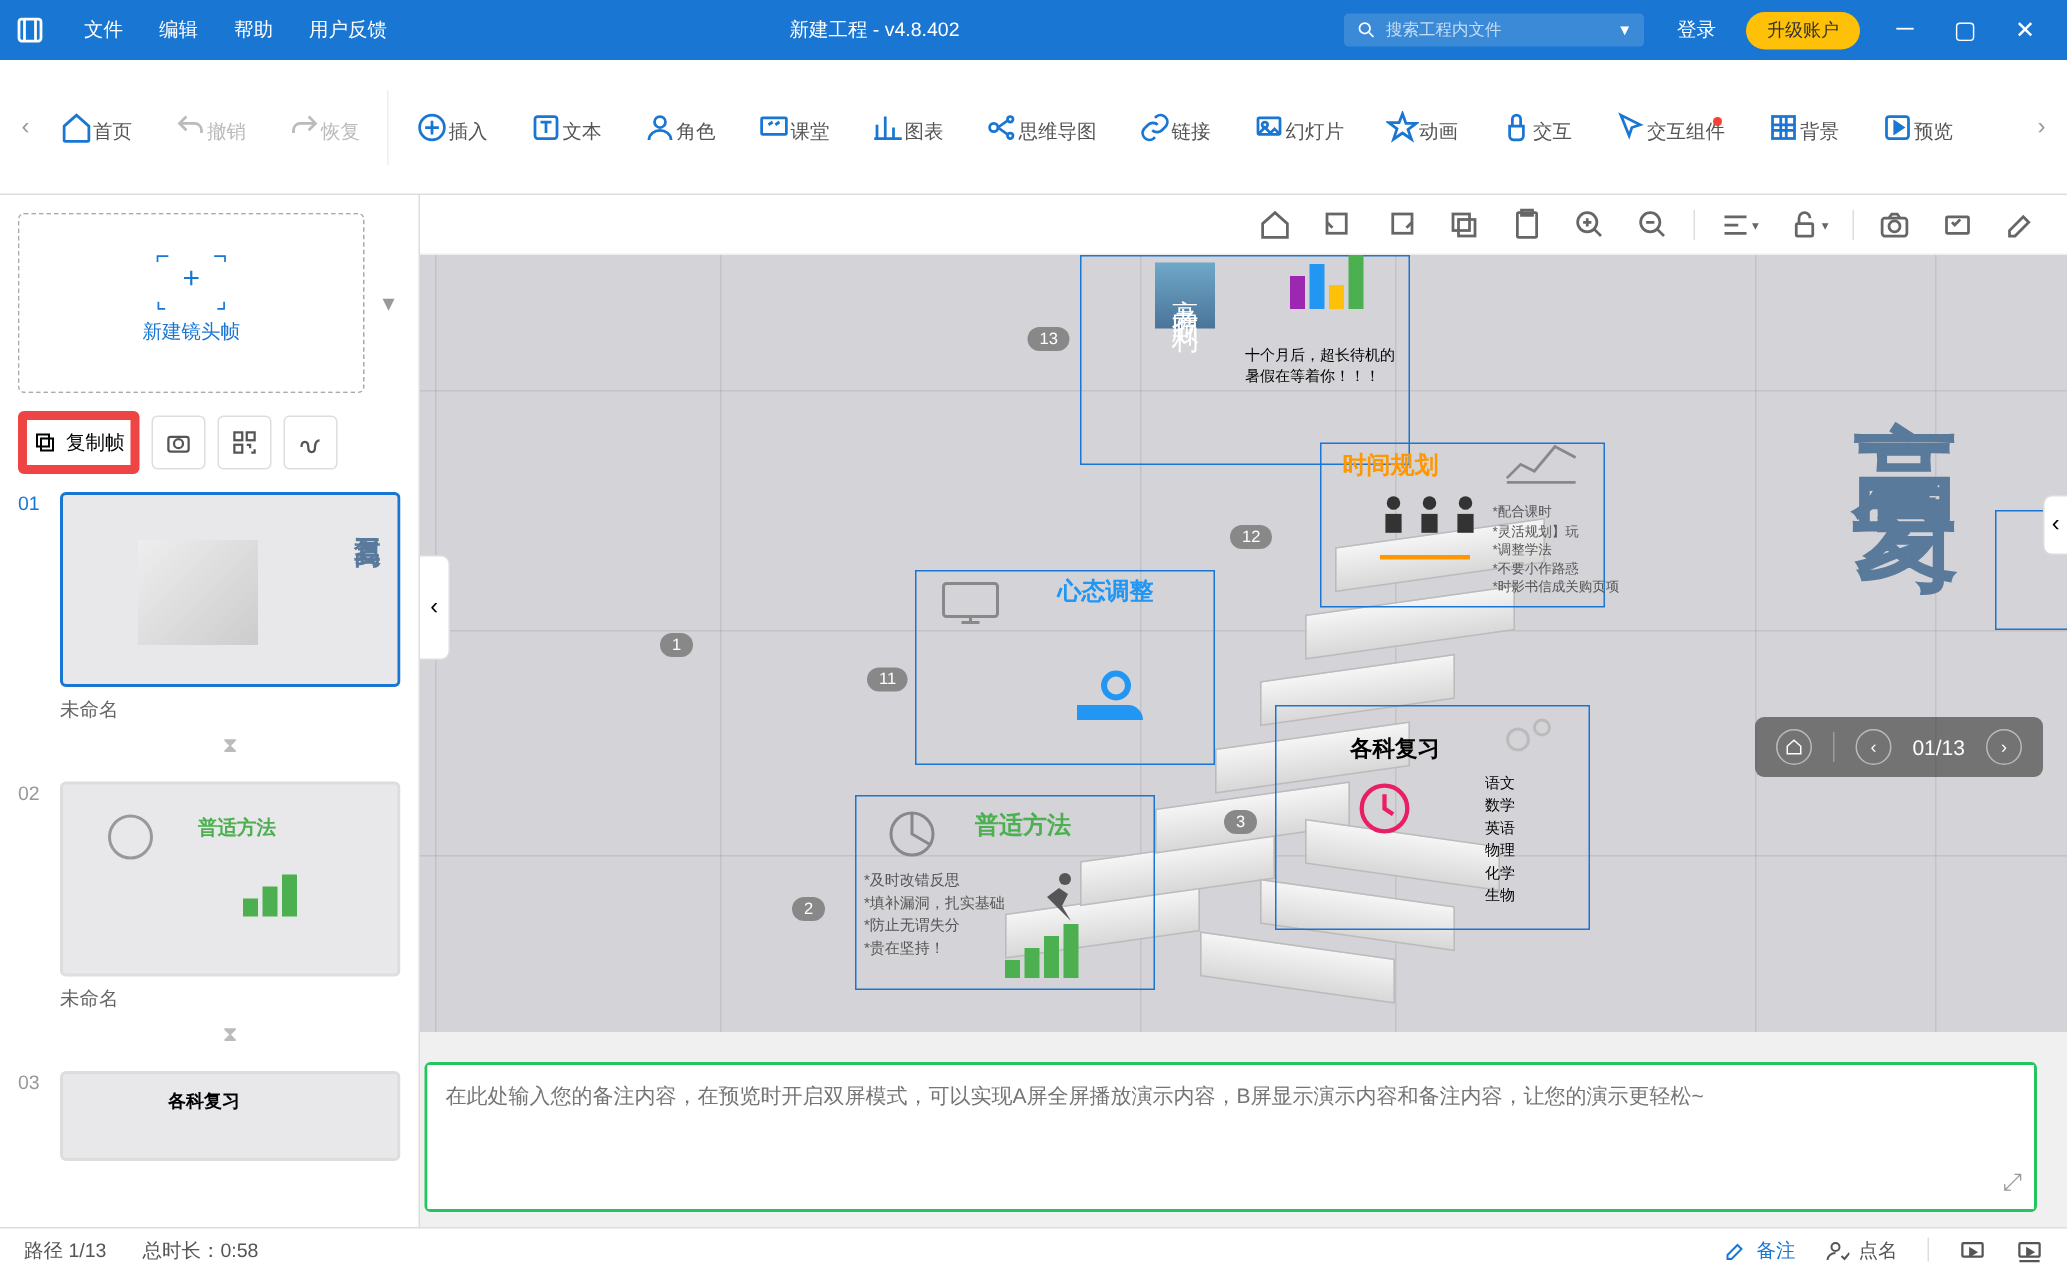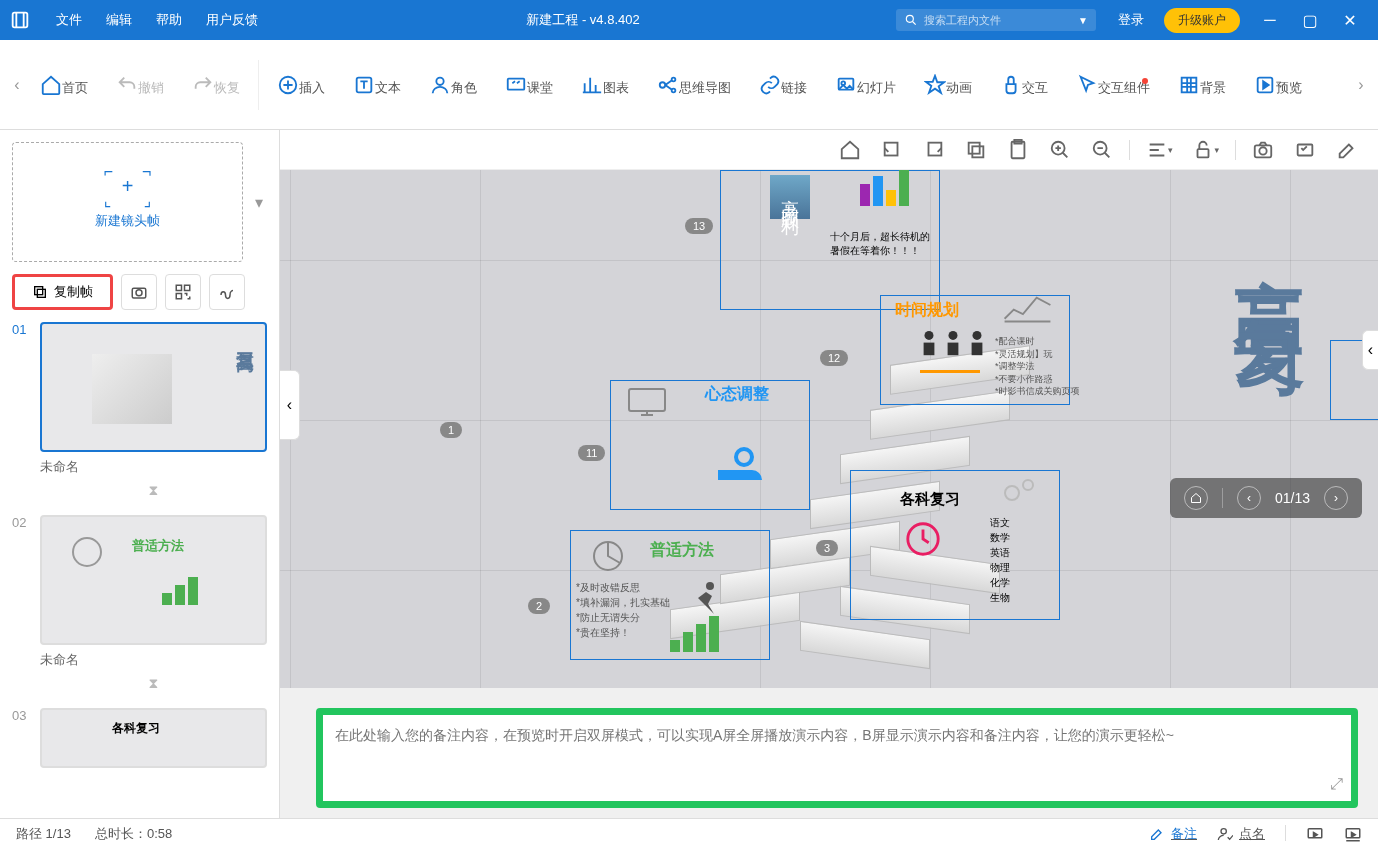--- a/index.html
+++ b/index.html
@@ -33,21 +33,21 @@
 .sec-toolbar { height: 40px; background: white; display: flex; justify-content: flex-end; align-items: center; padding: 0 16px; gap: 12px; border-bottom: 1px solid #eee; margin-left: 280px; }
 .sec-toolbar .sep { width: 1px; height: 20px; background: #ddd; }
 .sec-icon { color: #666; font-size: 16px; cursor: pointer; padding: 4px; display: inline-flex; align-items: center; }
 .sec-icon svg { width: 18px; height: 18px; }
 
 
 .left-panel { position: absolute; left: 0; top: 130px; width: 280px; bottom: 30px; background: white; border-right: 1px solid #ddd; display: flex; flex-direction: column; padding: 12px; }
 .new-frame-card { border: 1px dashed #aaa; border-radius: 4px; height: 120px; display: flex; flex-direction: column; align-items: center; justify-content: center; color: #1976d2; cursor: pointer; margin-bottom: 12px; }
 .new-frame-card .plus { font-size: 20px; margin-bottom: 10px; }
 .frame-actions { display: flex; gap: 8px; margin-bottom: 12px; align-items: center; }
-.copy-frame-btn { border: 3px solid #ef4444; border-radius: 4px; padding: 6px 17px; font-size: 13px; display: flex; align-items: center; gap: 6px; cursor: pointer; }
+.copy-frame-btn { border: 6px solid #ef4444; border-radius: 4px; padding: 6px 4px; font-size: 13px; display: flex; align-items: center; gap: 6px; cursor: pointer; }
 .icon-btn-sq { width: 36px; height: 36px; border: 1px solid #ddd; border-radius: 4px; display: flex; align-items: center; justify-content: center; cursor: pointer; color: #555; }
 .thumb-list { flex: 1; overflow: auto; }
 .thumb-item { margin-bottom: 16px; }
 .thumb-row { display: flex; align-items: flex-start; gap: 8px; }
 .thumb-num { color: #1976d2; font-size: 13px; width: 20px; }
 .thumb-num.inactive { color: #999; }
 .thumb-img { flex: 1; height: 130px; border: 2px solid #1976d2; border-radius: 4px; background: #e8e8ea; position: relative; overflow: hidden; }
 .thumb-img.inactive { border-color: #ddd; }
 .thumb-name { margin-left: 28px; font-size: 13px; color: #666; margin-top: 6px; }
 .thumb-timer { text-align: center; margin: 6px 0 0 28px; color: #bbb; font-size: 14px; }
@@ -58,31 +58,31 @@
 .canvas-bg { position: absolute; inset: 0; }
 .gridline-v { position: absolute; top: 0; bottom: 0; width: 1px; background: rgba(0,0,0,0.08); }
 .gridline-h { position: absolute; left: 0; right: 0; height: 1px; background: rgba(0,0,0,0.08); }
 .frame-outline { position: absolute; border: 1px solid #1976d2; }
 .num-badge { position: absolute; background: #888; color: white; border-radius: 10px; padding: 2px 8px; font-size: 11px; }
 .big-title { position: absolute; right: 60px; top: 50px; writing-mode: vertical-rl; font-size: 72px; font-weight: bold; color: #5a7a9c; letter-spacing: 20px; }
 .canvas-text { position: absolute; font-size: 13px; }
 .vert-banner { position: absolute; background: linear-gradient(180deg, #6fa8c8, #4a7499); color: white; writing-mode: vertical-rl; padding: 10px 8px; font-size: 18px; letter-spacing: 6px; text-align: center; }
 
 
-.notes-area { position: absolute; left: 316px; right: 20px; bottom: 40px; height: 100px; background: white; border: 7px solid #22c55e; border-radius: 4px; }
+.notes-area { position: absolute; left: 283px; right: 20px; bottom: 40px; height: 100px; background: white; border: 2px solid #22c55e; border-radius: 4px; }
 .notes-area textarea { width: 100%; height: 100%; border: none; padding: 12px; font-size: 14px; color: #999; resize: none; outline: none; }
 .notes-expand { position: absolute; right: 8px; bottom: 8px; color: #999; cursor: pointer; }
 
 
 .right-handle { position: absolute; right: 0; top: 330px; width: 16px; height: 40px; background: white; border: 1px solid #ddd; border-right: none; border-radius: 6px 0 0 6px; display: flex; align-items: center; justify-content: center; cursor: pointer; z-index: 10; }
 
 
 .statusbar { position: absolute; bottom: 0; left: 0; right: 0; height: 30px; background: white; border-top: 1px solid #ddd; display: flex; align-items: center; padding: 0 16px; font-size: 13px; color: #555; }
 .statusbar .left { display: flex; gap: 24px; }
-.statusbar .right { margin-left: auto; display: flex; gap: 20px; align-items: flex-start; text-decoration: underline; }
+.statusbar .right { margin-left: auto; display: flex; gap: 20px; align-items: flex-start; }
 .status-item { display: flex; align-items: center; gap: 6px; cursor: pointer; }
 .status-item.active { color: #1976d2; }
 
 
 .navigator { position: absolute; right: 16px; bottom: 170px; background: rgba(50,50,50,0.6); border-radius: 6px; padding: 8px 14px; display: flex; align-items: center; gap: 14px; color: white; }
 .nav-btn { width: 24px; height: 24px; border: 1px solid rgba(255,255,255,0.5); border-radius: 50%; display: flex; align-items: center; justify-content: center; cursor: pointer; font-size: 12px; }
 
 
 .chart-bars { position: absolute; display: flex; align-items: flex-end; gap: 3px; }
 .bar { width: 10px; }

